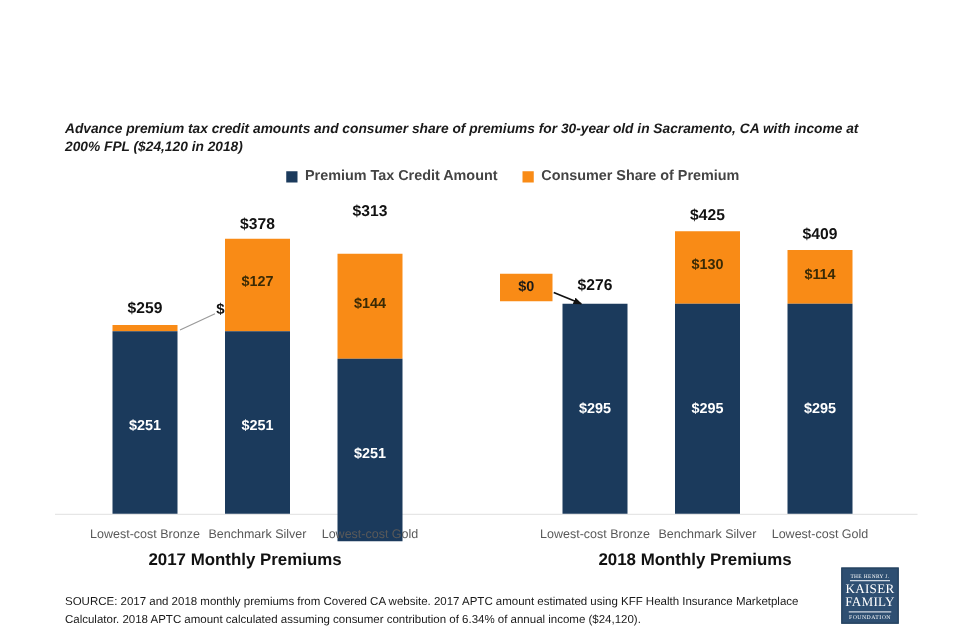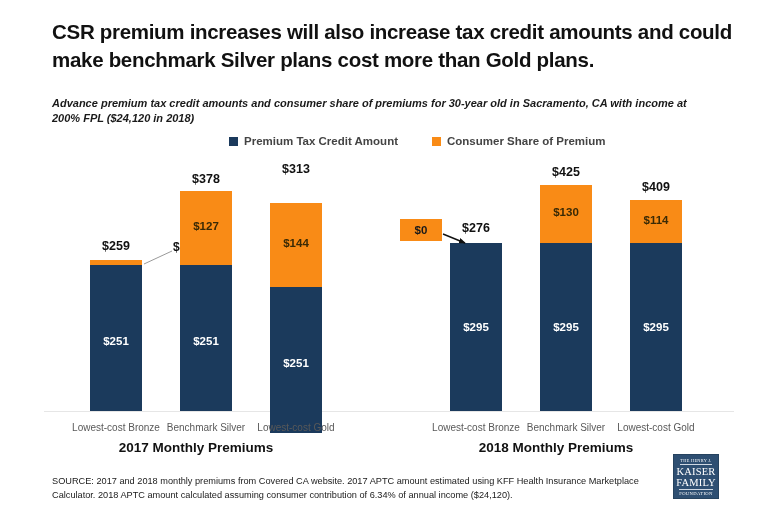--- a/index.html
+++ b/index.html
@@ -47,21 +47,21 @@
     color: #1a1a1a;
   }
 
   
   .legend {
     position: absolute;
     left: 198px;
     top: 135px;
     display: flex;
     align-items: flex-end;
-    gap: 34px;
+    gap: 20px;
     padding-left: 31px;
   }
   .legend-item {
     display: flex;
     align-items: center;
     gap: 6px;
   }
   .legend-swatch {
     width: 9px;
     height: 9px;
@@ -217,21 +217,20 @@
     border-top: 0.5px solid #cfd8e2;
     padding-top: 1px;
     margin-top: 1px;
   }
 </style>
 </head>
 <body>
 
 <div class="slide">
 
-  <div class="title">CSR premium increases will also increase tax credit amounts and could make benchmark Silver plans cost more than Gold plans.</div>
   <div class="subtitle">Advance premium tax credit amounts and consumer share of premiums for 30-year old in Sacramento, CA with income at 200% FPL ($24,120 in 2018)</div>
 
   <div class="legend">
     <div class="legend-item">
       <span class="legend-swatch seg-navy"></span>
       <span class="legend-label">Premium Tax Credit Amount</span>
     </div>
     <div class="legend-item">
       <span class="legend-swatch seg-orange"></span>
       <span class="legend-label">Consumer Share of Premium</span>

